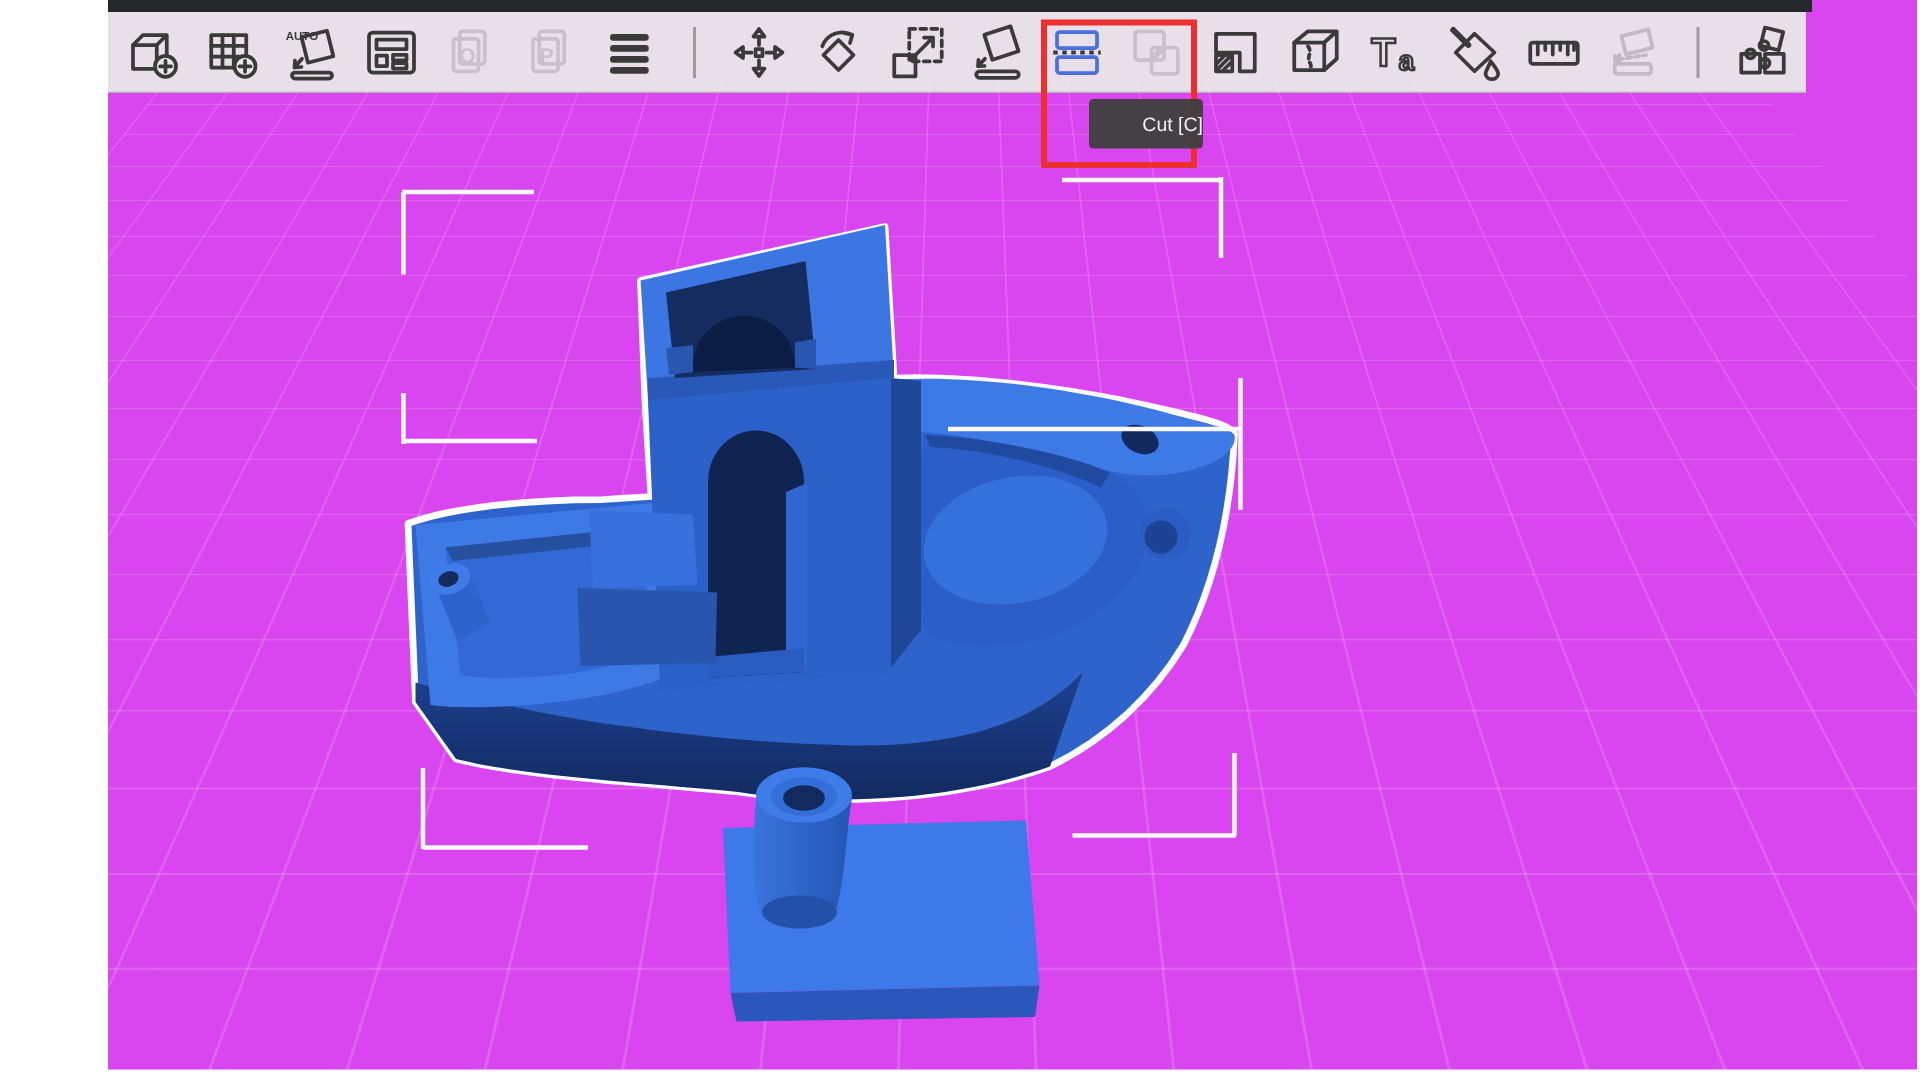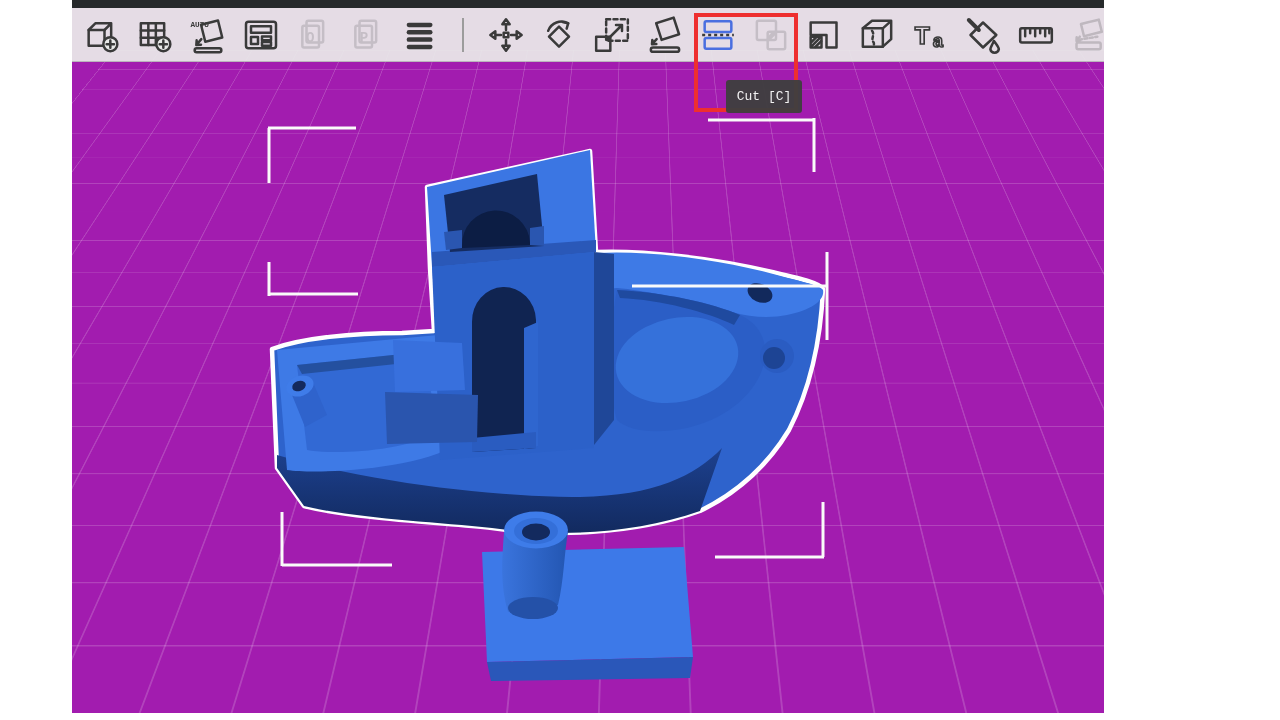--- a/index.html
+++ b/index.html
@@ -1,17 +1,17 @@
 <!DOCTYPE html>
 <html><head>
 <meta charset="utf-8">
 <style>
   html,body{margin:0;padding:0;background:#ffffff;font-family:"Liberation Sans",sans-serif;}
   .stage{position:relative;width:1280px;height:720px;background:#ffffff;overflow:hidden;}
-  .viewport{position:absolute;left:72px;top:0;width:1032px;height:713px;background:#a21caf;overflow:hidden;font-family:Liberation Mono, monospace;}
+  .viewport{position:absolute;left:72px;top:0;width:1206px;height:713px;background:#d946ef;overflow:hidden;}
   .grid-plane{position:absolute;left:-532px;bottom:-60px;width:2200px;height:1800px;
     transform-origin:50% 100%;
     transform:perspective(900px) rotateX(33deg);
     background-image:
       repeating-linear-gradient(to right, rgba(255,255,255,0.17) 0 1.6px, transparent 1.6px 96px),
       repeating-linear-gradient(to bottom, rgba(255,255,255,0.17) 0 1.6px, transparent 1.6px 96px);}
   .topstrip{position:absolute;left:0;top:0;width:1136px;height:8px;background:#26292b;}
   .toolbar{position:absolute;left:0;top:8px;width:1132px;height:54px;
     background:rgba(233,233,233,0.94);border-bottom:1px solid rgba(0,0,0,0.18);
     display:flex;align-items:center;gap:9px;padding-left:8px;box-sizing:border-box;}
@@ -19,23 +19,23 @@
   .tb-item svg{width:40px;height:40px;}
   .tb-sep{width:2px;height:34px;background:#9c9c9c;margin:0 11px;flex:0 0 auto;}
   .ic{stroke:#3a3a3a;fill:none;stroke-width:1.5;stroke-linejoin:round;stroke-linecap:round;}
   .ic-fill{fill:#3a3a3a;stroke:none;}
   .ic-blue{stroke:#4a6fe0;}
   .dim18{opacity:0.18;}
   .dim22{opacity:0.22;}
   .scene{position:absolute;left:0;top:0;}
   .red-rect{position:absolute;left:622px;top:13px;width:104px;height:99px;
     border:4px solid #ee2f2f;box-sizing:border-box;}
-  .tooltip{position:absolute;left:654px;top:80px;width:76px;height:33px;
+  .tooltip{position:absolute;left:654px;top:66px;width:76px;height:33px;
     background:rgba(62,62,62,0.96);border-radius:3px;color:#f2f2f2;font-size:13px;
-    display:flex;align-items:center;justify-content:center;}
+    display:flex;align-items:center;justify-content:flex-end;}
 </style>
 </head>
 <body>
 
 <div class="stage">
   <div class="viewport">
     <div class="grid-plane"></div>
     <div class="topstrip"></div>
 
     <svg class="scene" width="1136" height="713" viewBox="0 0 1136 713">

